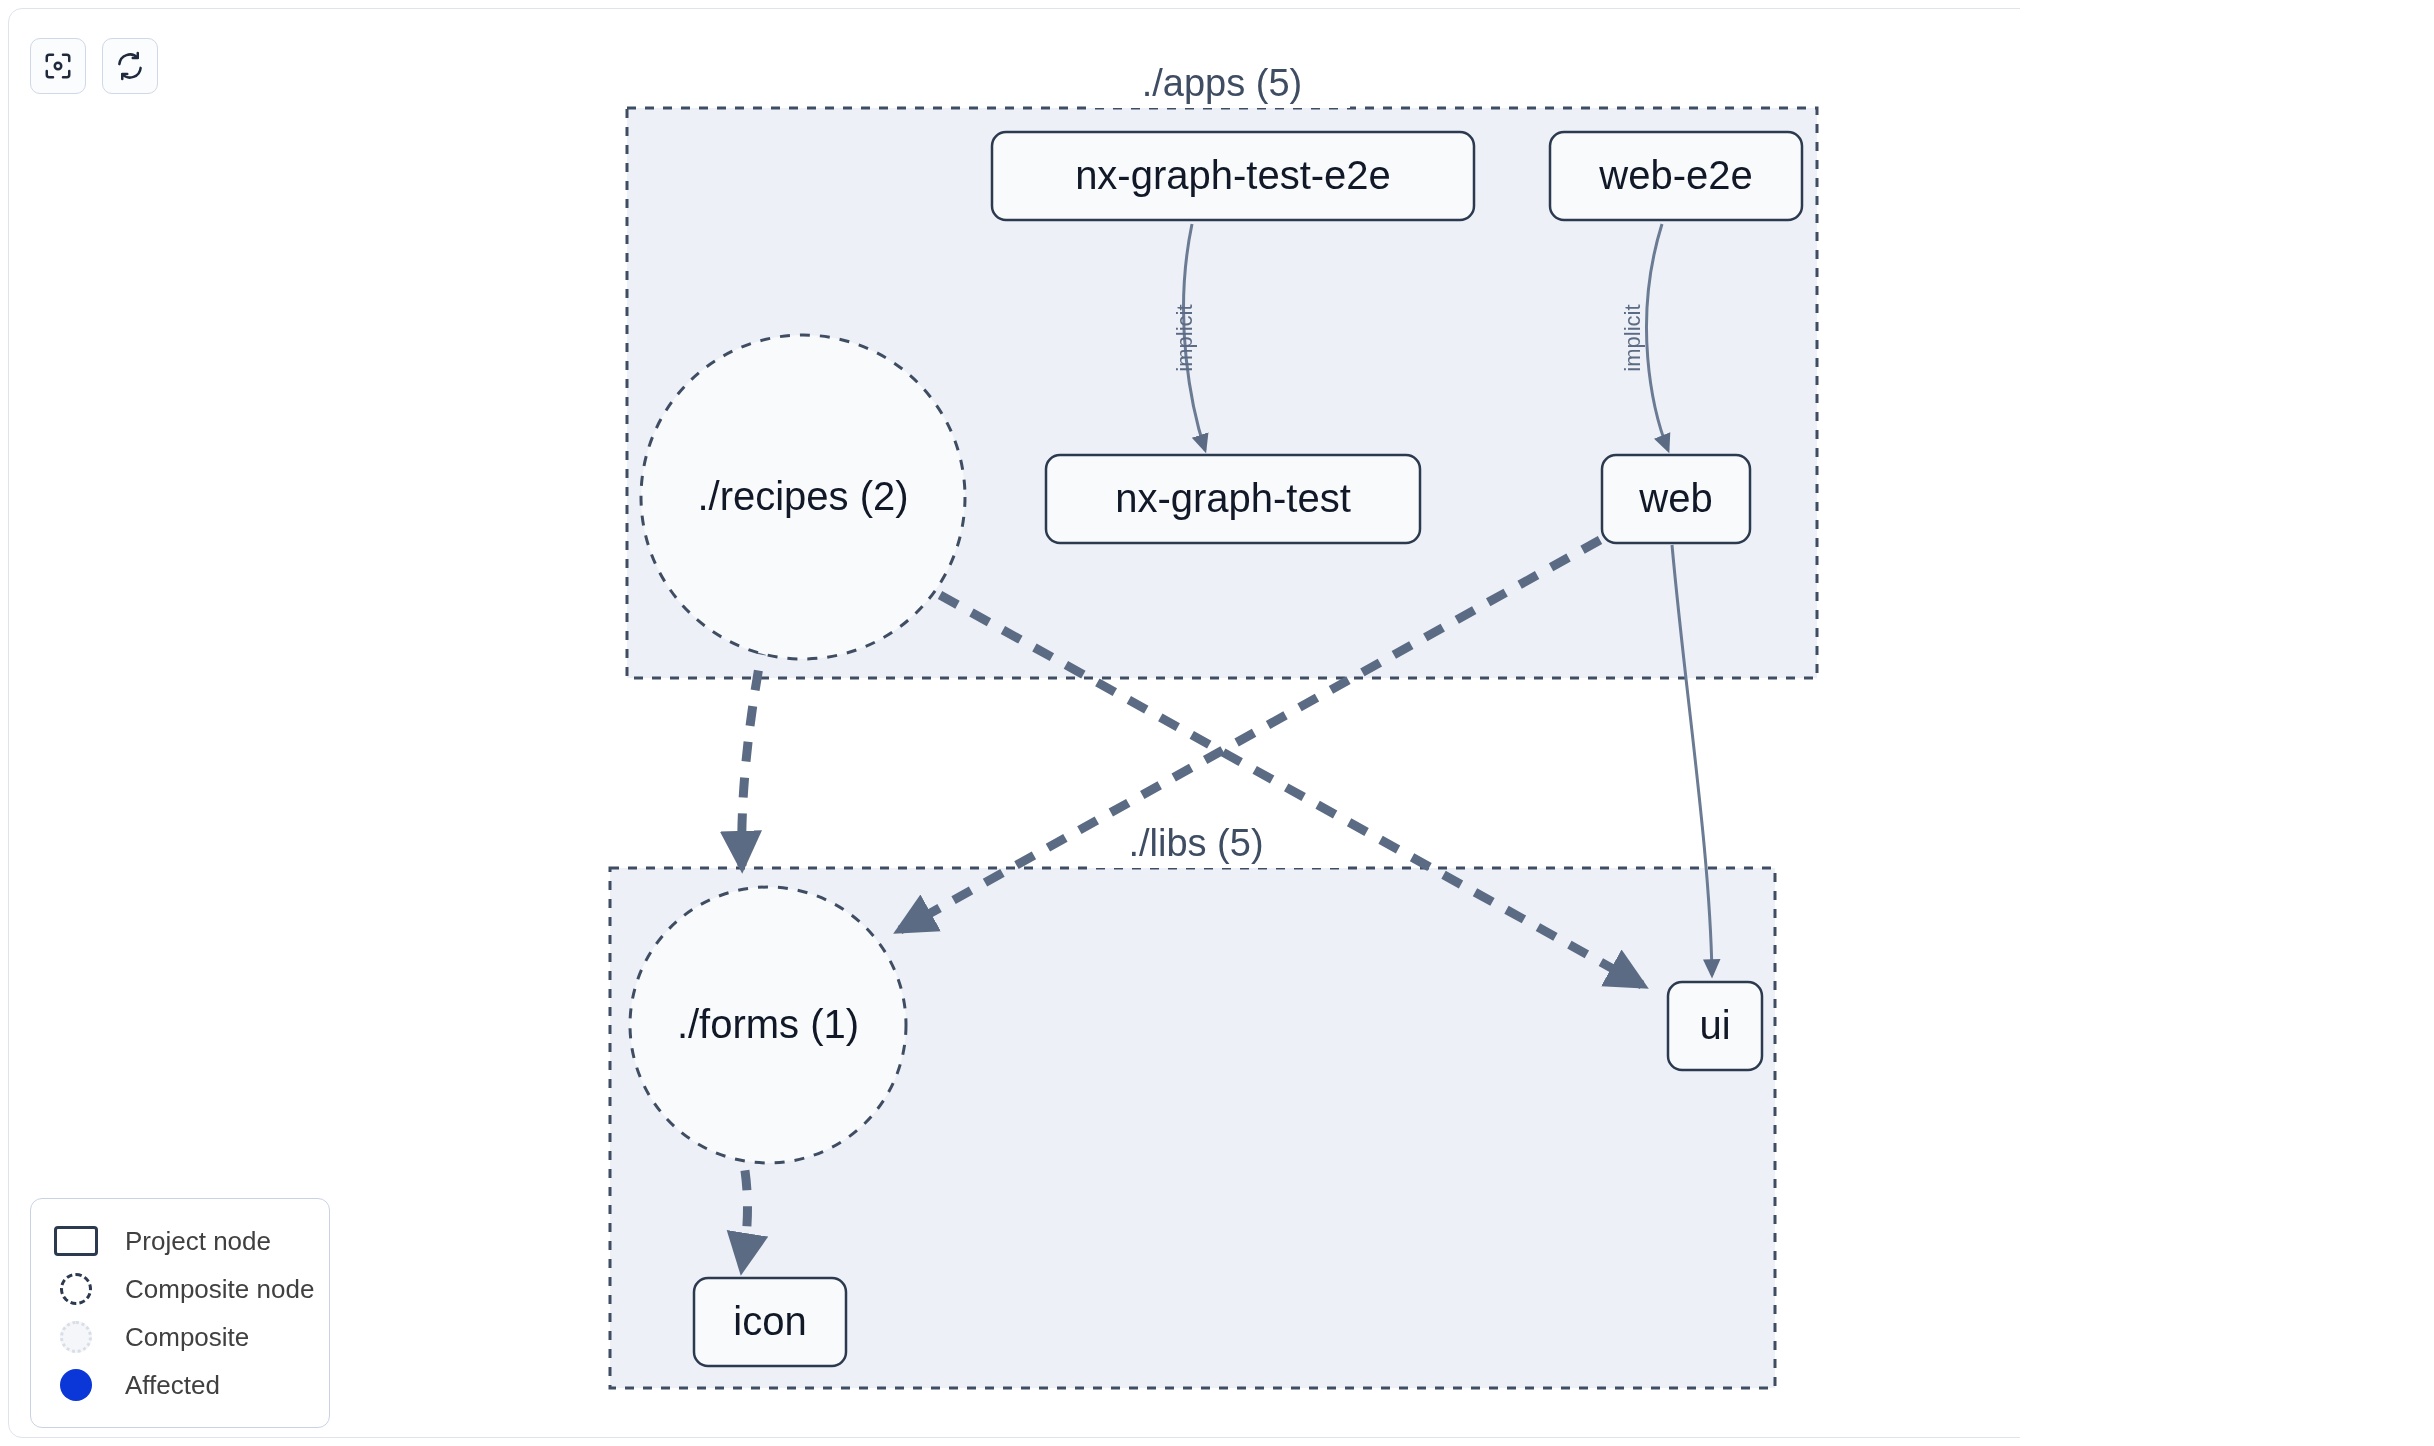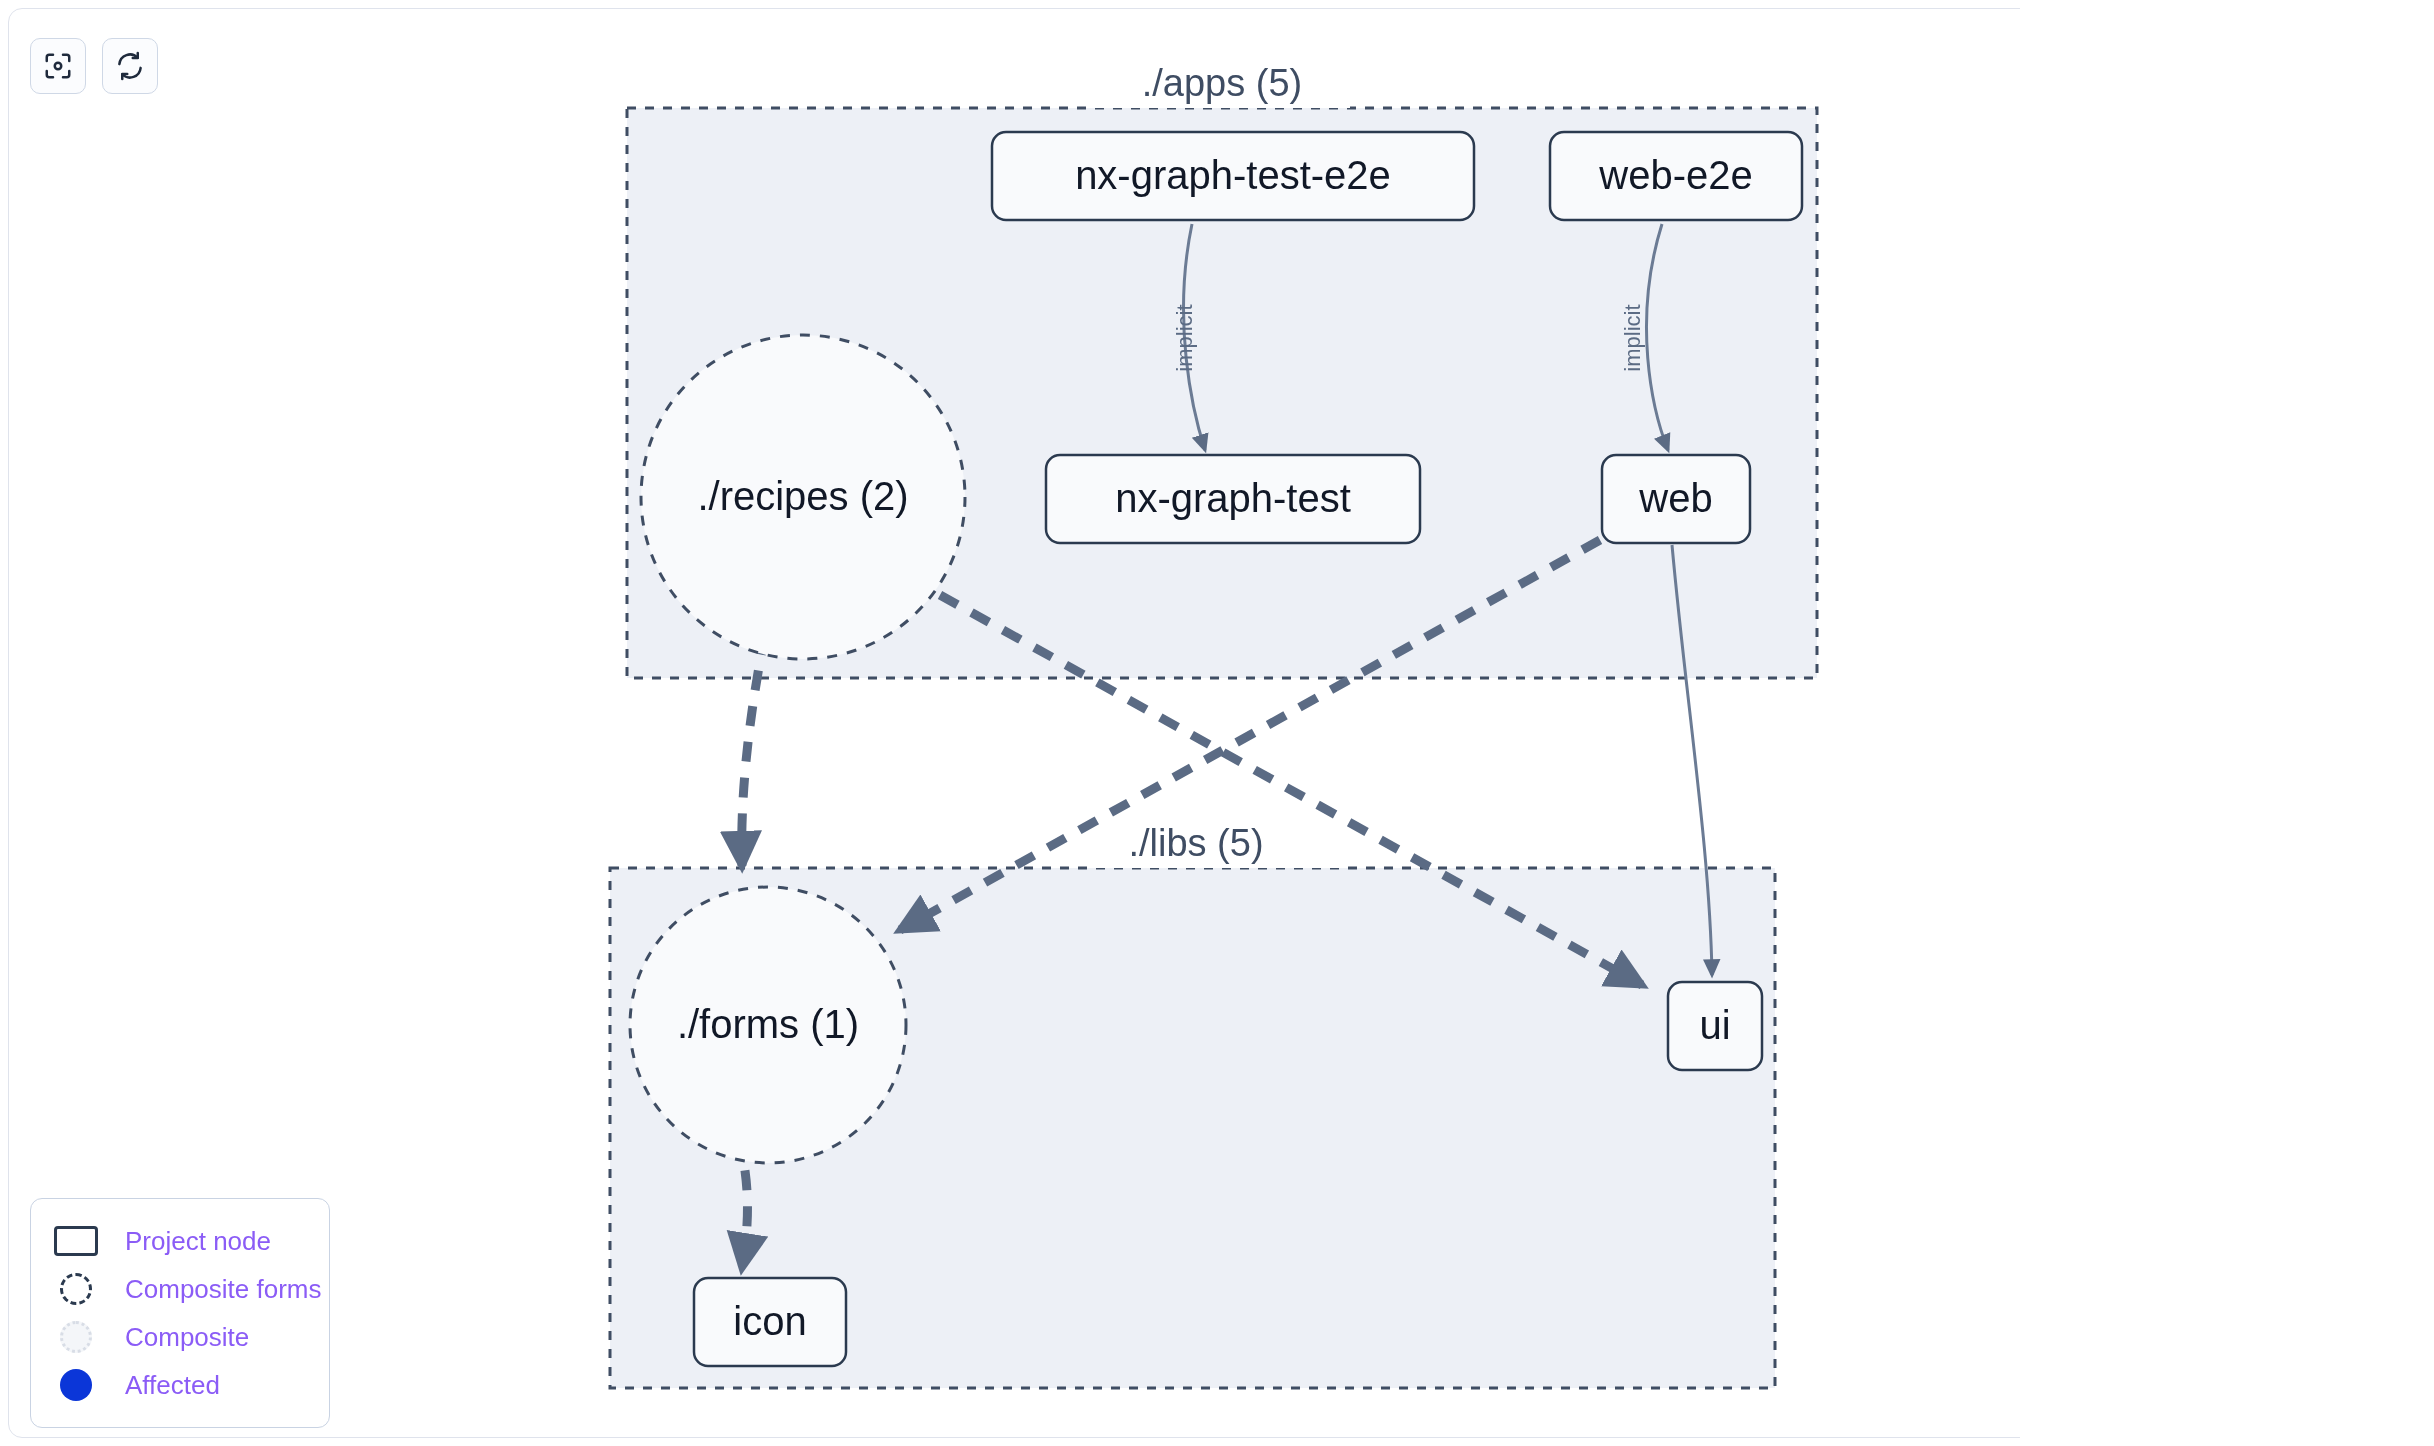--- a/index.html
+++ b/index.html
@@ -153,21 +153,21 @@
   .legend-swatch {
     width: 46px;
     flex: 0 0 46px;
     display: flex;
     align-items: center;
     justify-content: center;
   }
   .legend-text {
     margin-left: 26px;
     font-size: 26px;
-    color: #8b5cf6;
+    color: #404040;
     font-family: "Liberation Sans", sans-serif;
     white-space: nowrap;
   }
   .sw-project {
     width: 44px;
     height: 30px;
     border: 3px solid #2b3a4f;
     border-radius: 4px;
     background: #ffffff;
     box-sizing: border-box;
@@ -309,21 +309,21 @@
     <div class="legend-row">
       <span class="legend-swatch">
         <span class="sw-project"></span>
       </span>
       <span class="legend-text">Project node</span>
     </div>
     <div class="legend-row">
       <span class="legend-swatch">
         <span class="sw-composite"></span>
       </span>
-      <span class="legend-text">Composite forms</span>
+      <span class="legend-text">Composite node</span>
     </div>
     <div class="legend-row">
       <span class="legend-swatch">
         <span class="sw-affected"></span>
       </span>
       <span class="legend-text">Composite</span>
     </div>
     <div class="legend-row">
       <span class="legend-swatch">
         <span class="sw-touched"></span>

